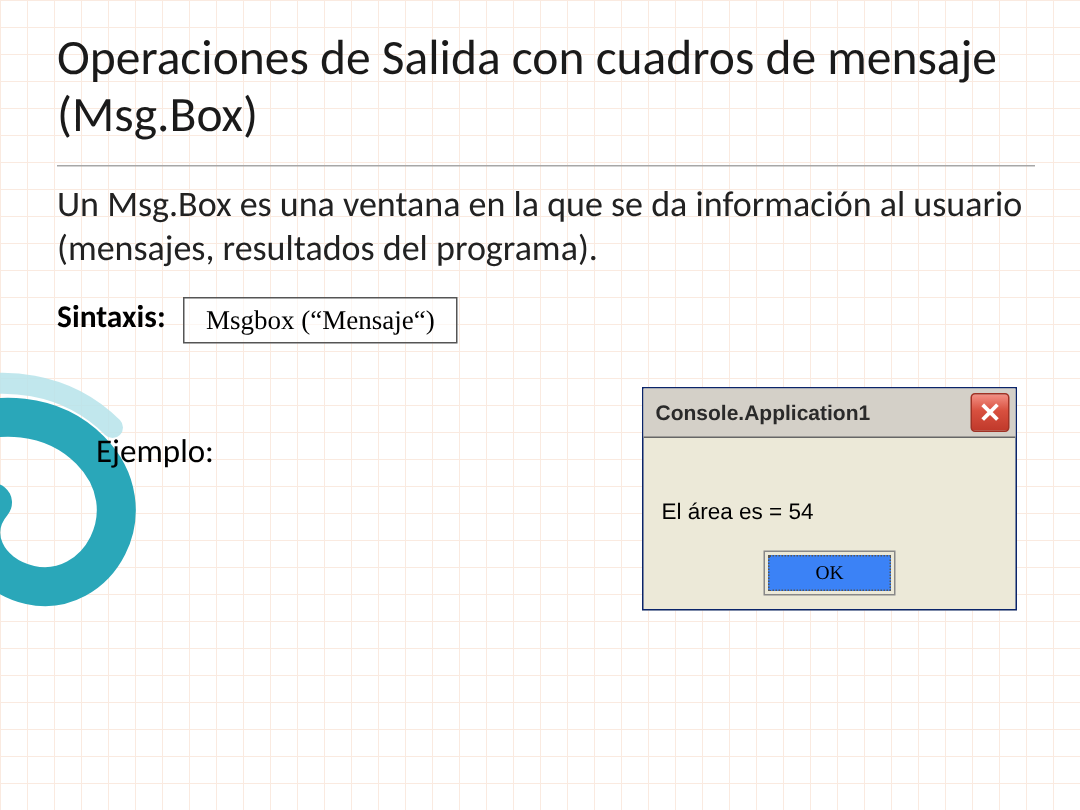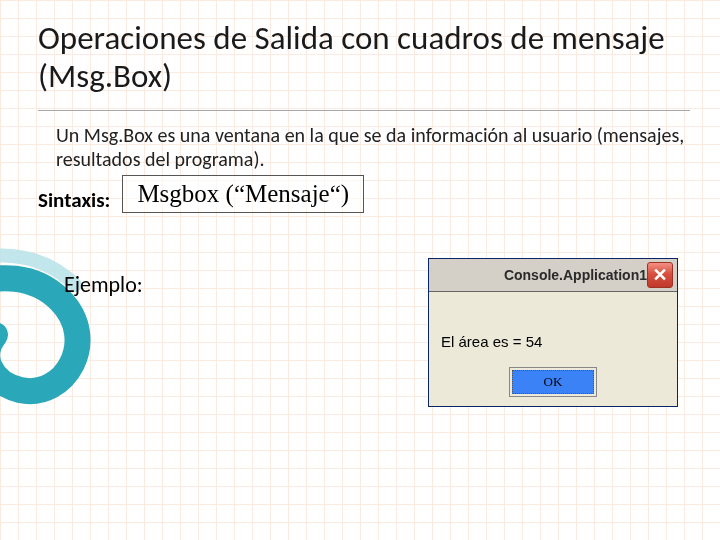--- a/index.html
+++ b/index.html
@@ -41,41 +41,40 @@
   h1 {
     font-size: 33px;
     font-weight: 400;
     margin: 0 0 6px 0;
     line-height: 1.15;
     color: #1a1a1a;
     border-bottom: 1px solid #a7a7a7;
     padding-bottom: 14px;
   }
   .intro {
-    font-size: 20px;
+    font-size: 24px;
     color: #222;
     margin: 12px 0 2px 0;
     line-height: 1.2;
-    padding-left: 18px;
   }
   .sintaxis-row {
     display: flex;
-    align-items: flex-end;
-    margin-top: 4px;
+    align-items: flex-start;
+    margin-top: 18px;
   }
   .sintaxis-label {
     font-size: 21px;
     font-weight: 700;
     margin-right: 12px;
   }
   .syntax-box {
     border: 1px solid #555;
     padding: 4px 14px;
     font-family: "Times New Roman", serif;
-    font-size: 25px;
+    font-size: 18px;
     background: rgba(255,255,255,0.6);
   }
   .example-block {
     margin-top: 58px;
     margin-left: 26px;
     font-size: 22px;
     line-height: 1.25;
     max-width: 330px;
   }
   .example-code {
@@ -93,21 +92,20 @@
     background: #ece9d8;
     box-shadow: none;
     z-index: 3;
   }
   .msgbox-titlebar {
     background: #d4d0c8;
     padding: 3px 4px 3px 8px;
     display: flex;
     align-items: center;
     border-bottom: 1px solid #666;
-    text-align: right;
   }
   .msgbox-title {
     font-size: 14px;
     font-weight: 700;
     color: #2a2a2a;
     flex: 1;
   }
   .msgbox-close {
     width: 26px;
     height: 26px;

